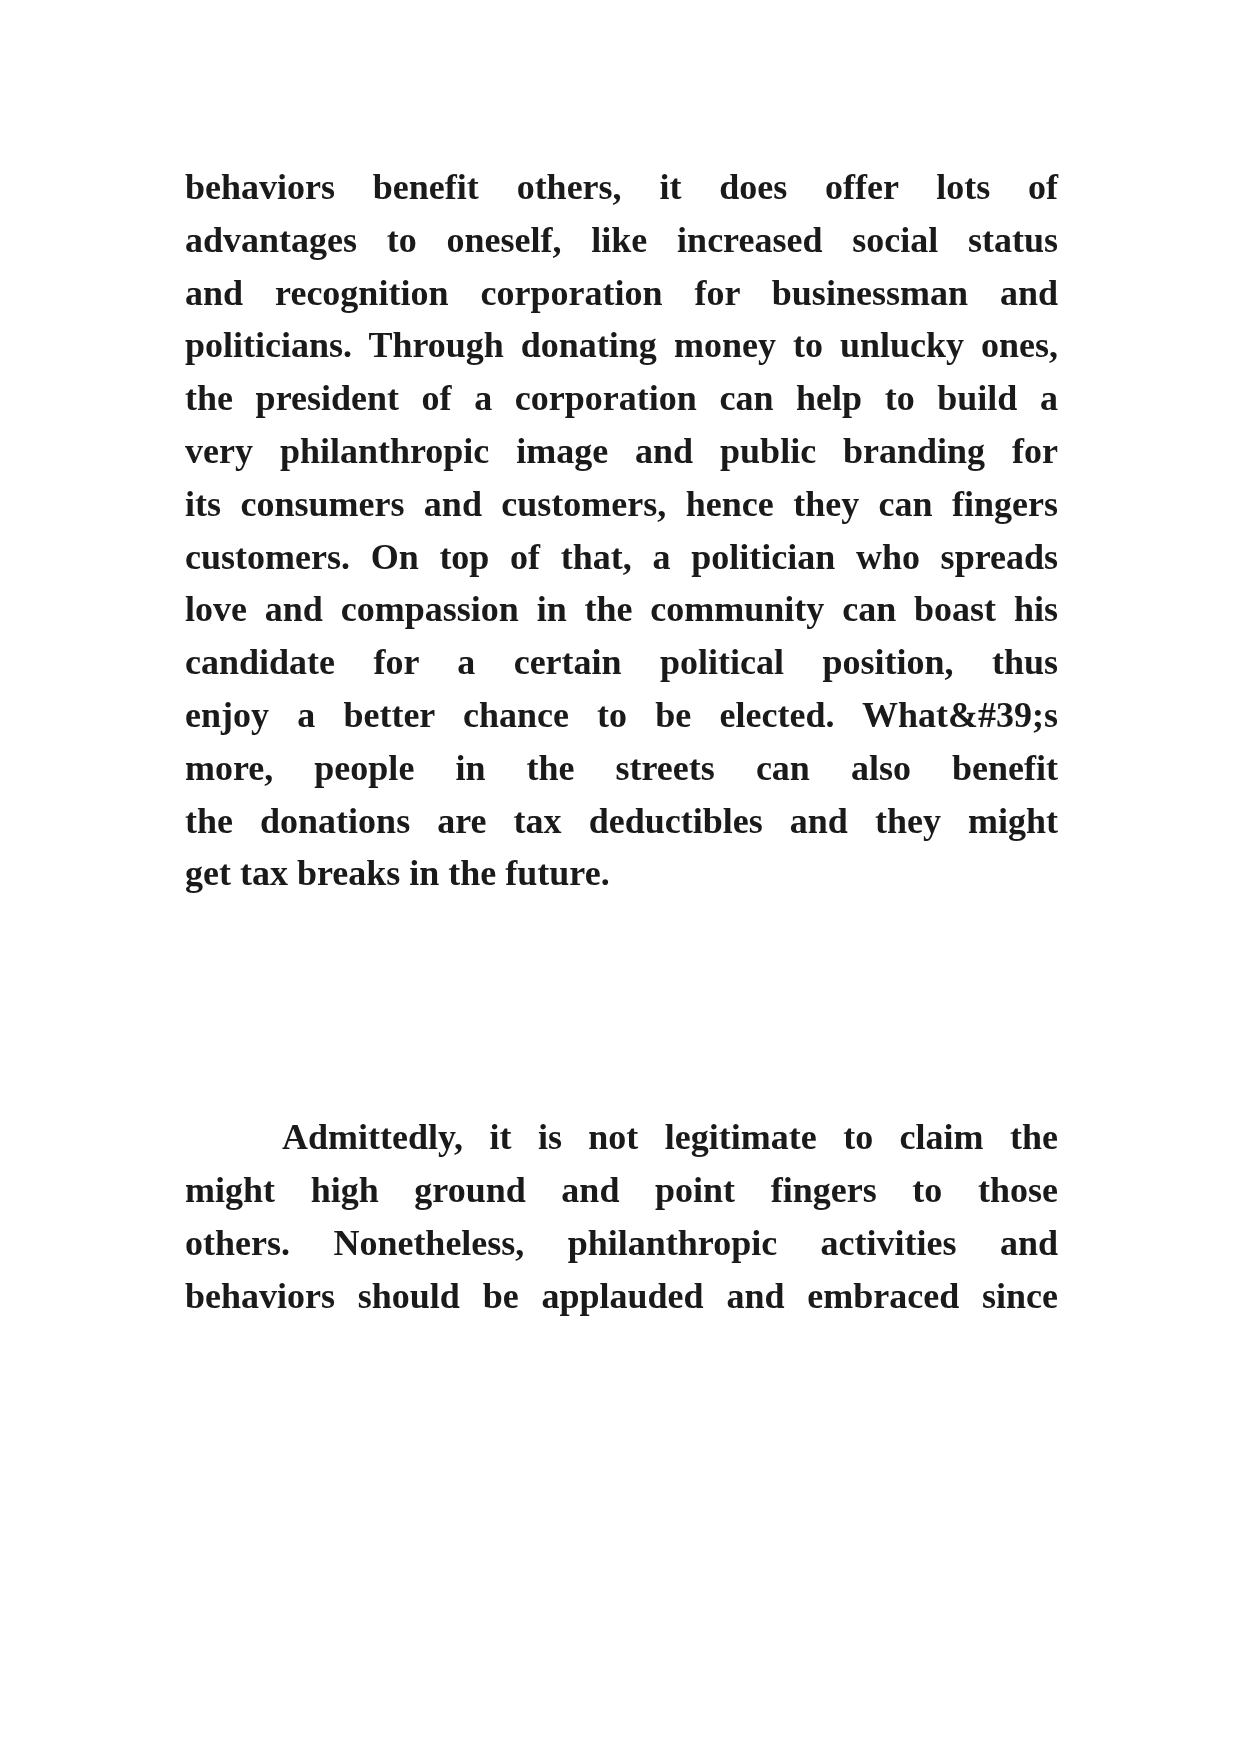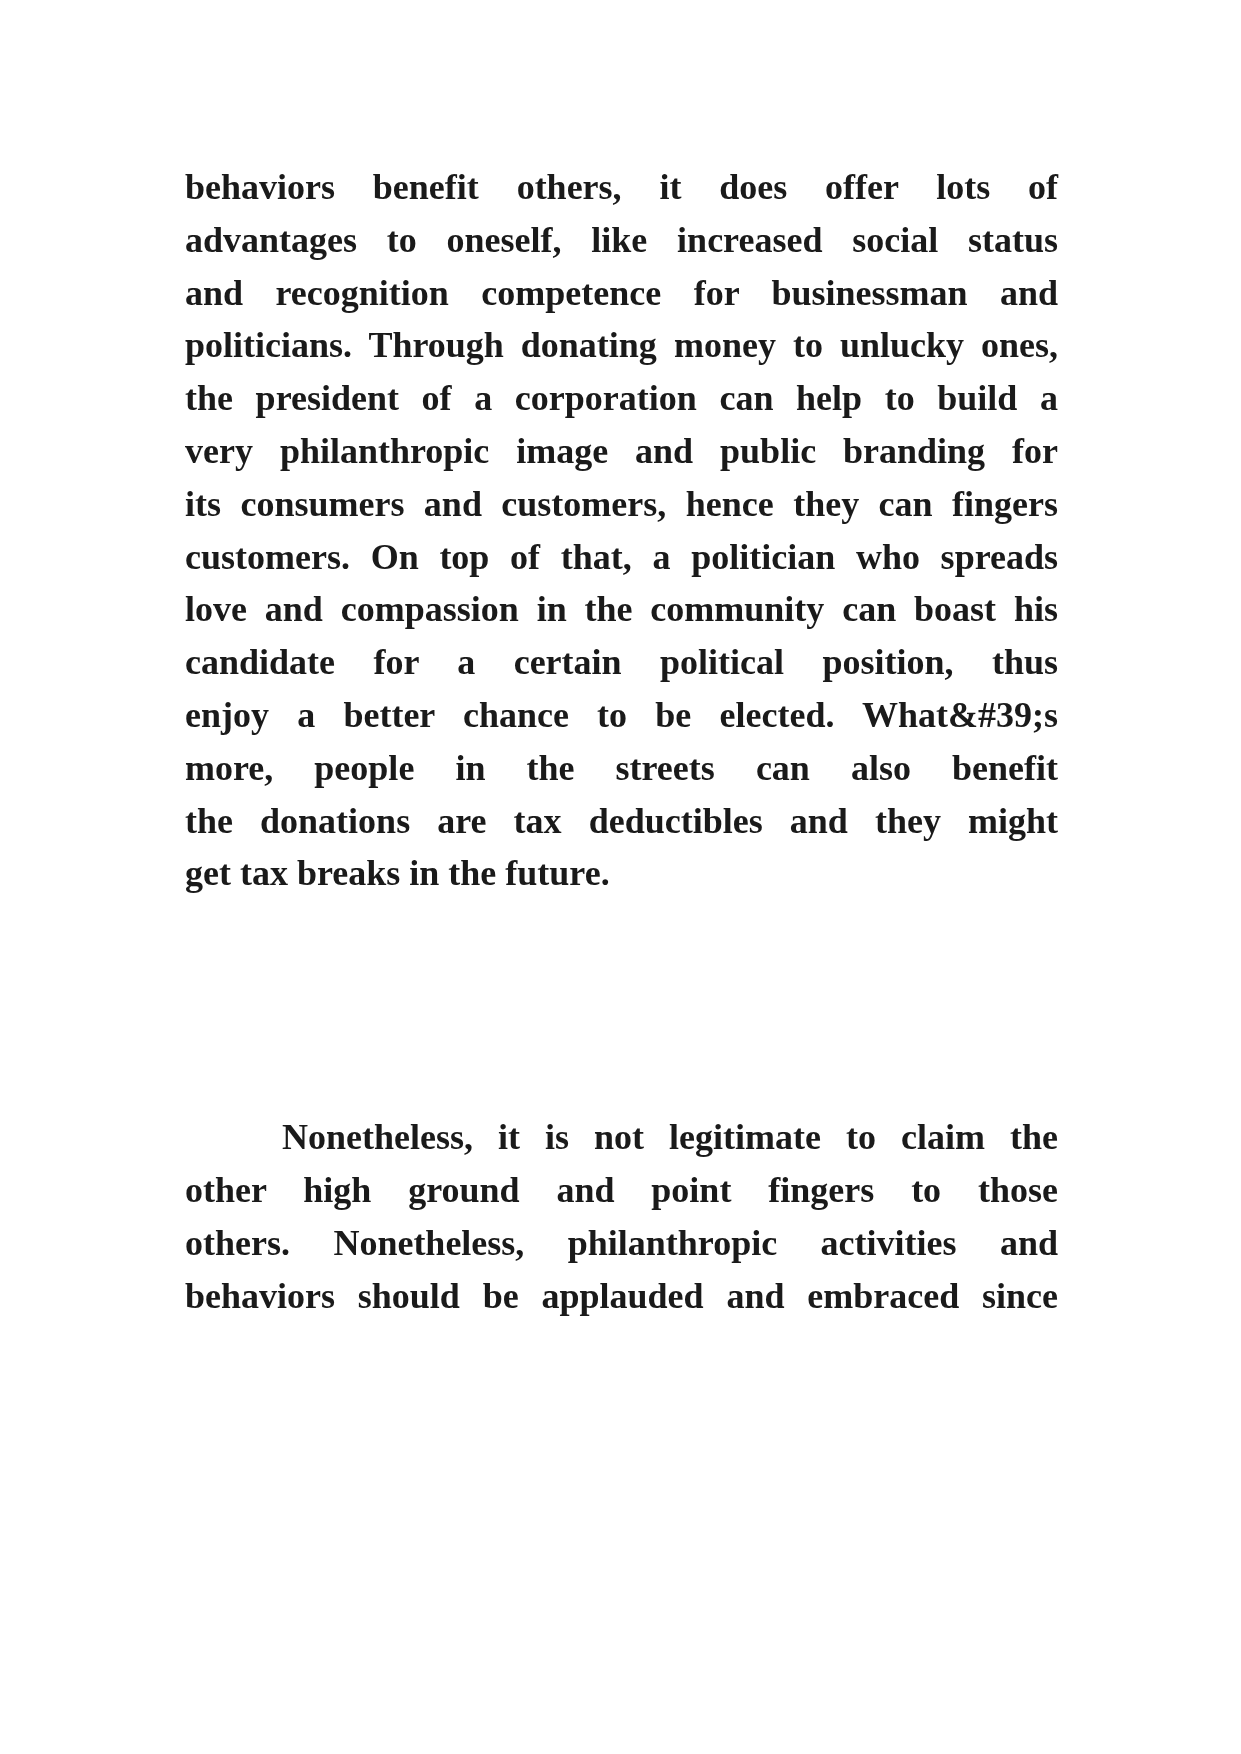--- a/index.html
+++ b/index.html
@@ -53,37 +53,37 @@
 </style>
 </head>
 <body>
 
 <div class="page">
   <div class="text-block">
 
     <div class="paragraph">
       <div class="line">behaviors benefit others, it does offer lots of</div>
       <div class="line">advantages to oneself, like increased social status</div>
-      <div class="line">and recognition competence for businessman and</div>
+      <div class="line">and recognition corporation for businessman and</div>
       <div class="line">politicians. Through donating money to unlucky ones,</div>
       <div class="line">the president of a corporation can help to build a</div>
       <div class="line">very philanthropic image and public branding for</div>
       <div class="line">its consumers and customers, hence they can fingers</div>
       <div class="line">customers. On top of that, a politician who spreads</div>
       <div class="line">love and compassion in the community can boast his</div>
       <div class="line">candidate for a certain political position, thus</div>
       <div class="line">enjoy a better chance to be elected. What&amp;#39;s</div>
       <div class="line">more, people in the streets can also benefit</div>
       <div class="line">the donations are tax deductibles and they might</div>
       <div class="line no-stretch">get tax breaks in the future.</div>
     </div>
 
     <div class="para-gap"></div>
 
     <div class="paragraph">
-      <div class="line indent">Nonetheless, it is not legitimate to claim the</div>
-      <div class="line">other high ground and point fingers to those</div>
+      <div class="line indent">Admittedly, it is not legitimate to claim the</div>
+      <div class="line">might high ground and point fingers to those</div>
       <div class="line">others. Nonetheless, philanthropic activities and</div>
       <div class="line">behaviors should be applauded and embraced since</div>
     </div>
 
   </div>
 </div>
 
 </body></html>

